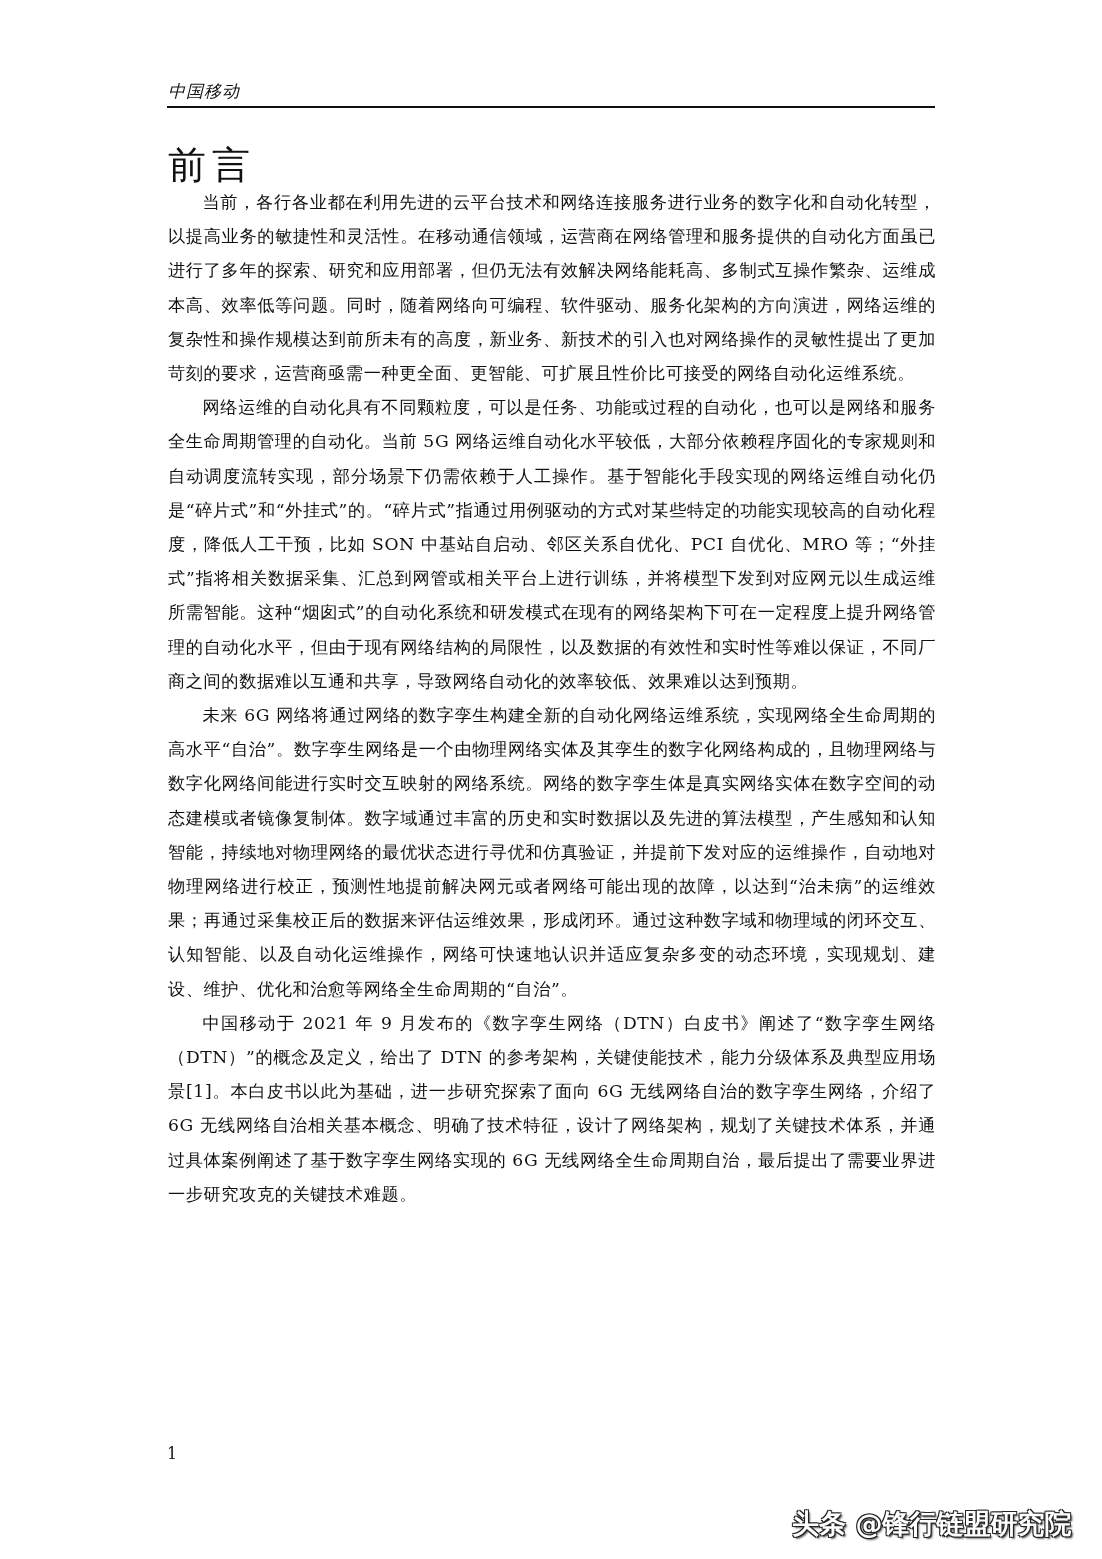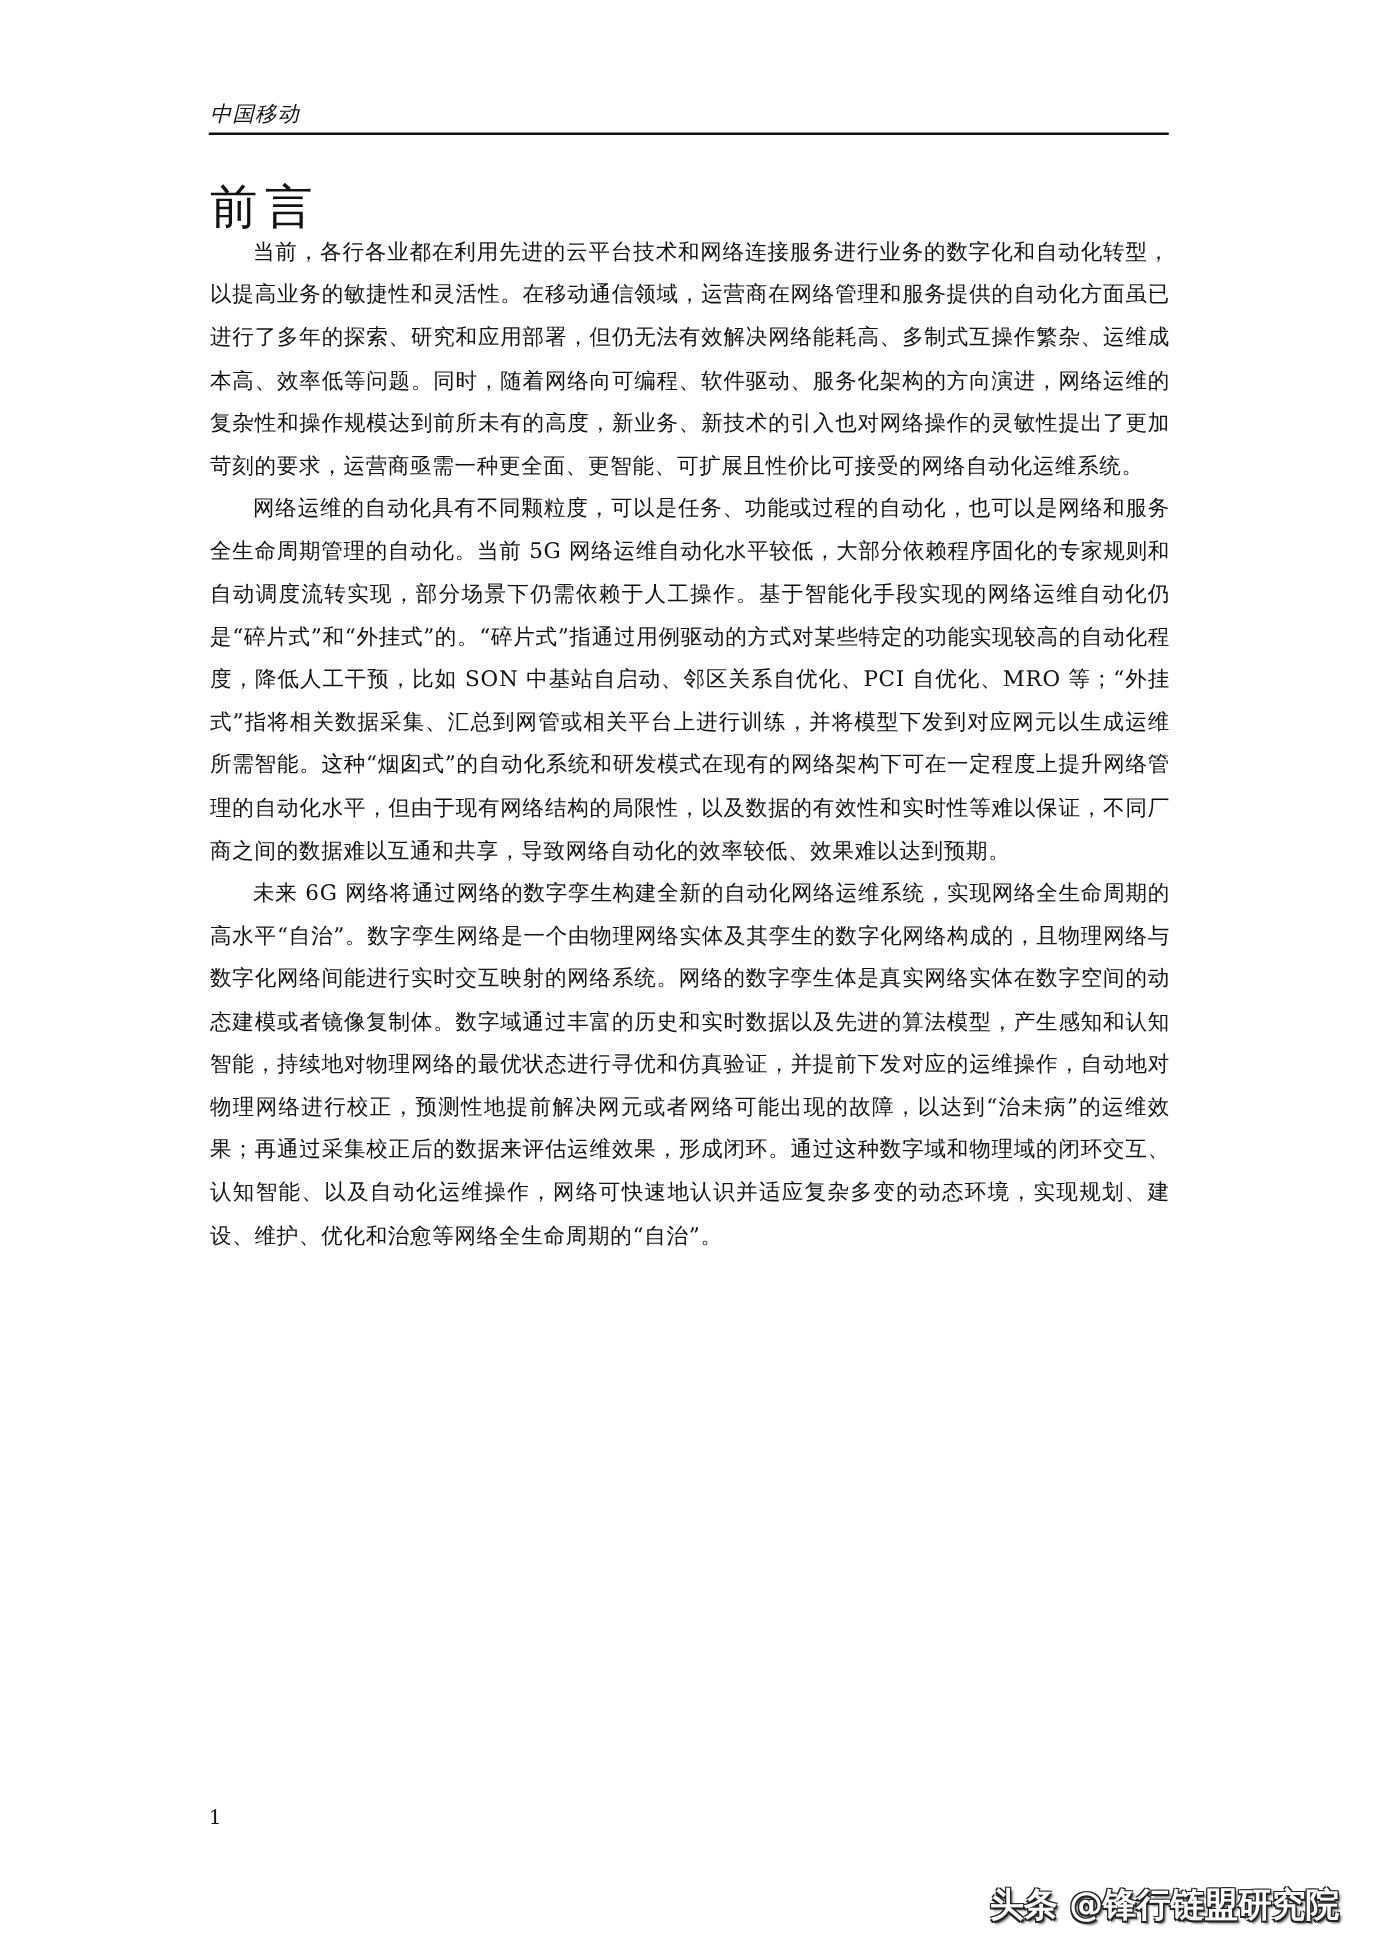--- a/index.html
+++ b/index.html
@@ -87,17 +87,18 @@
 <div class="page-header">
   <span class="header-left">中国移动</span>
 </div>
 
 <h1 class="page-title">前言</h1>
 
 <div class="body-text">
   <p class="para">当前，各行各业都在利用先进的云平台技术和网络连接服务进行业务的数字化和自动化转型，以提高业务的敏捷性和灵活性。在移动通信领域，运营商在网络管理和服务提供的自动化方面虽已进行了多年的探索、研究和应用部署，但仍无法有效解决网络能耗高、多制式互操作繁杂、运维成本高、效率低等问题。同时，随着网络向可编程、软件驱动、服务化架构的方向演进，网络运维的复杂性和操作规模达到前所未有的高度，新业务、新技术的引入也对网络操作的灵敏性提出了更加苛刻的要求，运营商亟需一种更全面、更智能、可扩展且性价比可接受的网络自动化运维系统。</p>
   <p class="para">网络运维的自动化具有不同颗粒度，可以是任务、功能或过程的自动化，也可以是网络和服务全生命周期管理的自动化。当前 5G 网络运维自动化水平较低，大部分依赖程序固化的专家规则和自动调度流转实现，部分场景下仍需依赖于人工操作。基于智能化手段实现的网络运维自动化仍是“碎片式”和“外挂式”的。“碎片式”指通过用例驱动的方式对某些特定的功能实现较高的自动化程度，降低人工干预，比如 SON 中基站自启动、邻区关系自优化、PCI 自优化、MRO 等；“外挂式”指将相关数据采集、汇总到网管或相关平台上进行训练，并将模型下发到对应网元以生成运维所需智能。这种“烟囱式”的自动化系统和研发模式在现有的网络架构下可在一定程度上提升网络管理的自动化水平，但由于现有网络结构的局限性，以及数据的有效性和实时性等难以保证，不同厂商之间的数据难以互通和共享，导致网络自动化的效率较低、效果难以达到预期。</p>
   <p class="para">未来 6G 网络将通过网络的数字孪生构建全新的自动化网络运维系统，实现网络全生命周期的高水平“自治”。数字孪生网络是一个由物理网络实体及其孪生的数字化网络构成的，且物理网络与数字化网络间能进行实时交互映射的网络系统。网络的数字孪生体是真实网络实体在数字空间的动态建模或者镜像复制体。数字域通过丰富的历史和实时数据以及先进的算法模型，产生感知和认知智能，持续地对物理网络的最优状态进行寻优和仿真验证，并提前下发对应的运维操作，自动地对物理网络进行校正，预测性地提前解决网元或者网络可能出现的故障，以达到“治未病”的运维效果；再通过采集校正后的数据来评估运维效果，形成闭环。通过这种数字域和物理域的闭环交互、认知智能、以及自动化运维操作，网络可快速地认识并适应复杂多变的动态环境，实现规划、建设、维护、优化和治愈等网络全生命周期的“自治”。</p>
+  <p class="para">中国移动于 2021 年 9 月发布的《数字孪生网络（DTN）白皮书》阐述了“数字孪生网络（DTN）”的概念及定义，给出了 DTN 的参考架构，关键使能技术，能力分级体系及典型应用场景[1]。本白皮书以此为基础，进一步研究探索了面向 6G 无线网络自治的数字孪生网络，介绍了 6G 无线网络自治相关基本概念、明确了技术特征，设计了网络架构，规划了关键技术体系，并通过具体案例阐述了基于数字孪生网络实现的 6G 无线网络全生命周期自治，最后提出了需要业界进一步研究攻克的关键技术难题。</p>
 </div>
 
 <div class="page-number">1</div>
 
 <div class="watermark">头条 @锋行链盟研究院</div>
 
 </body></html>

